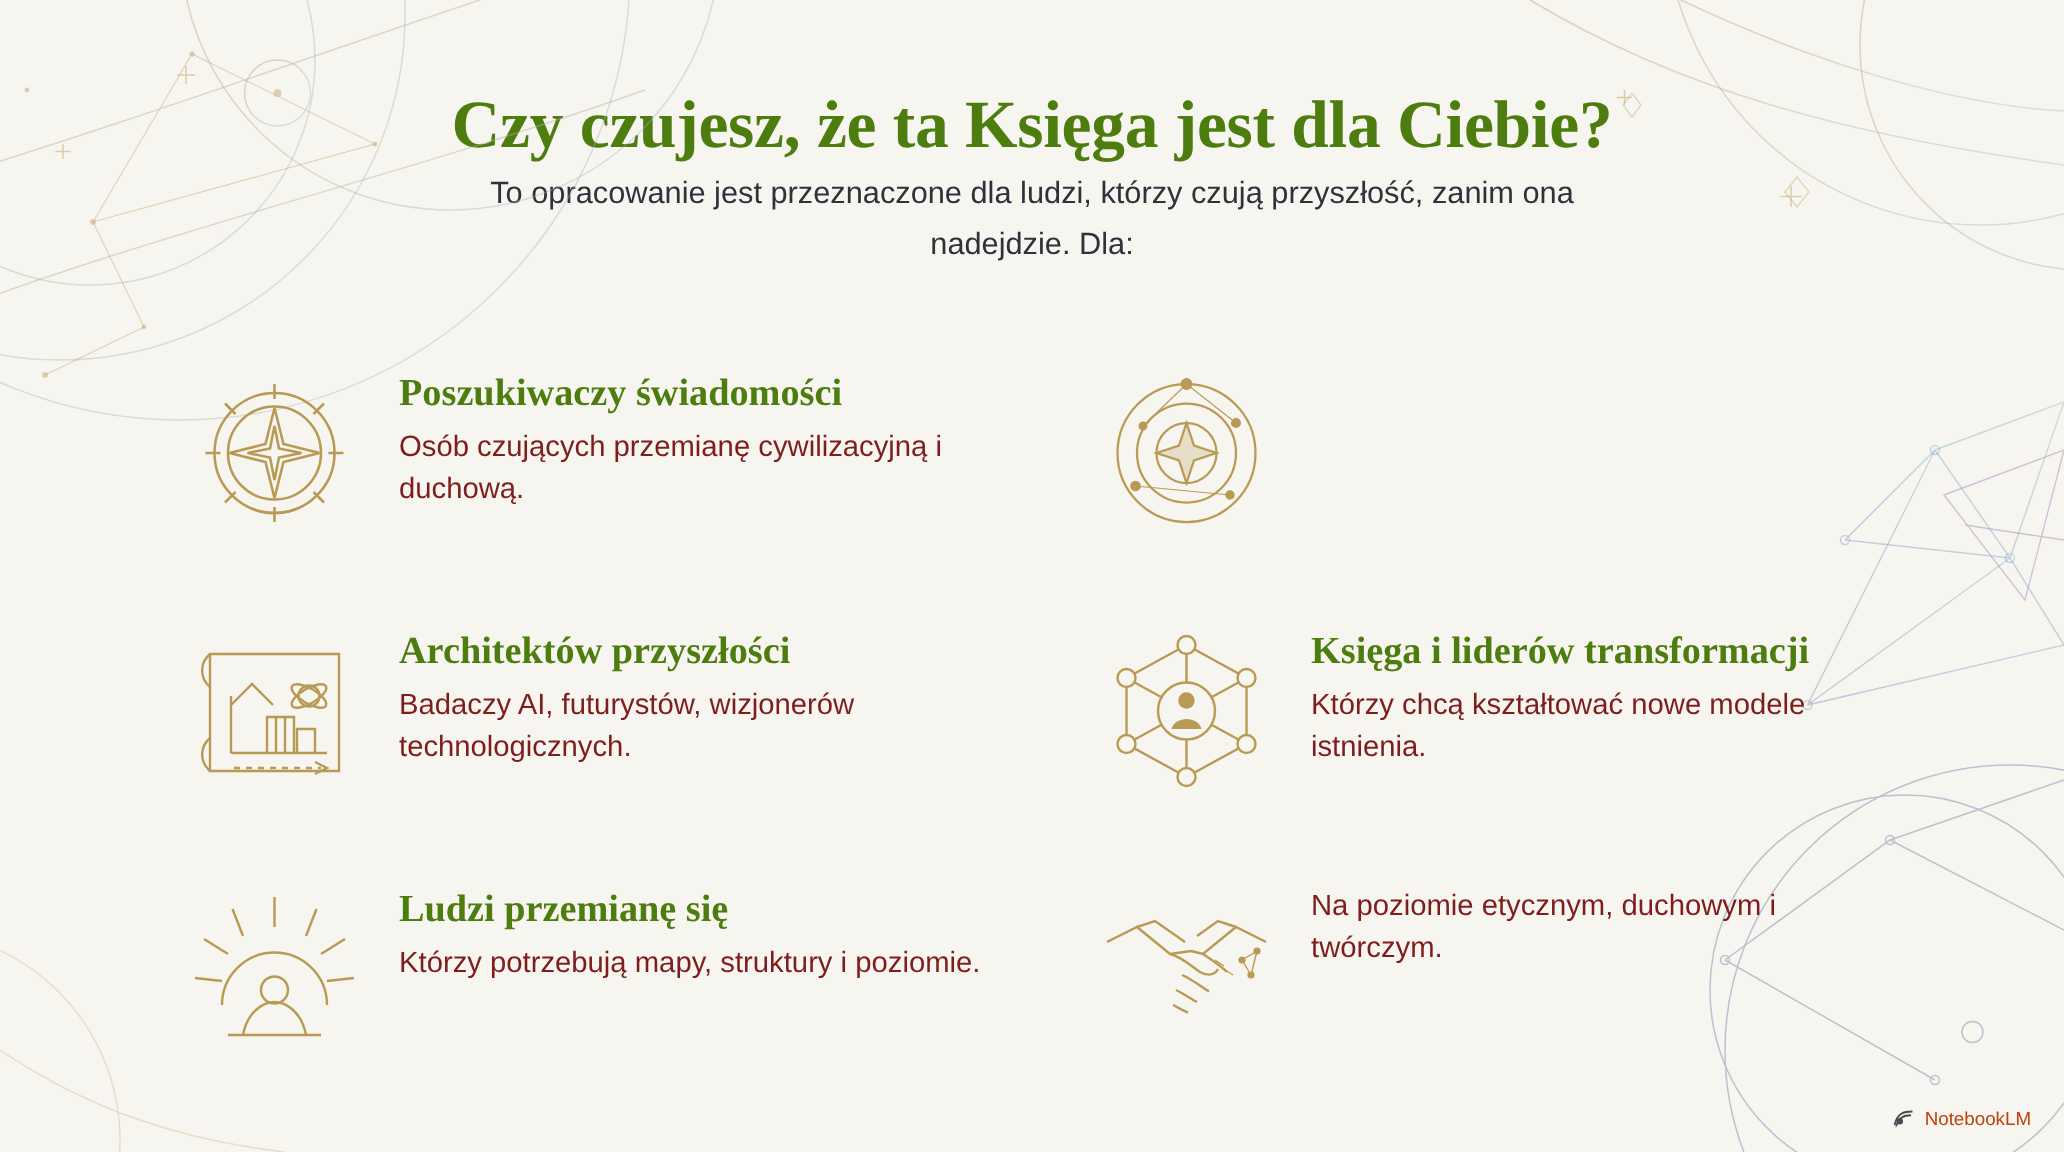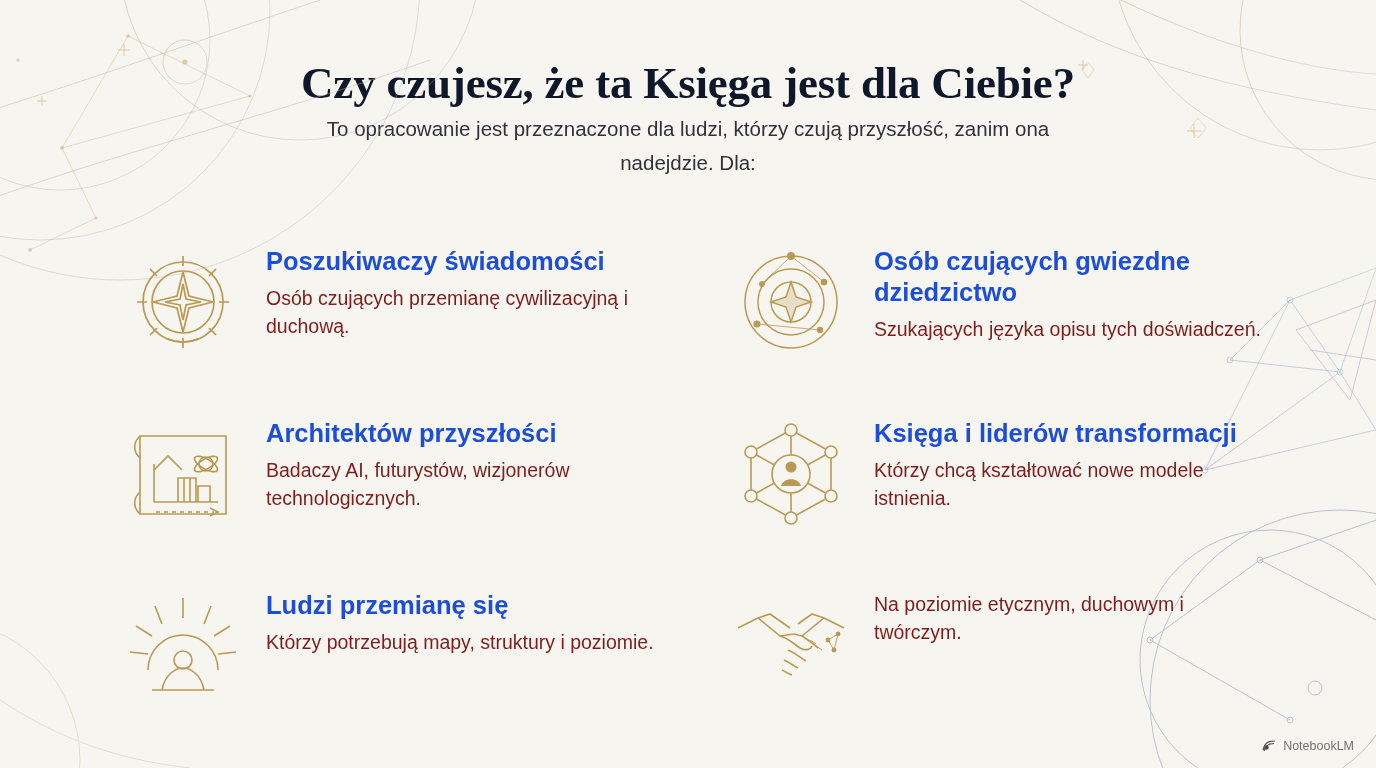--- a/index.html
+++ b/index.html
@@ -35,21 +35,21 @@
   
   .header {
     text-align: center;
     padding-top: 58px;
   }
   .title {
     font-family: "Liberation Serif", serif;
     font-weight: 700;
     font-size: 45px;
     letter-spacing: -0.2px;
-    color: #0f172a;
+    color: #4d7c0f;
     margin: 0;
     line-height: 1.12;
   }
   .subtitle {
     margin: 4px auto 0;
     width: 810px;
     font-size: 20.5px;
     line-height: 1.62;
     color: #31313c;
     text-align: center;
@@ -77,46 +77,46 @@
     align-items: center;
     justify-content: center;
     margin-top: 2px;
   }
   .icon-wrap svg { display: block; }
   .texts {
     padding-top: 6px;
     max-width: 430px;
   }
   .item-title {
-    font-family: Liberation Sans, sans-serif;
+    font-family: Liberation Serif, serif;
     font-weight: 700;
     font-size: 25.5px;
     line-height: 1.22;
-    color: #1d4ed8;
+    color: #4d7c0f;
     margin: 0 0 7px 0;
   }
   .item-desc {
     font-size: 19.5px;
     line-height: 1.45;
     color: #7f1d1d;
     margin: 0;
   }
 
   
   .col-right .texts { max-width: 400px; }
 
   
   .footer-logo {
     position: absolute;
     right: 22px;
     bottom: 14px;
     display: flex;
     align-items: center;
     gap: 6px;
-    color: #737373;
+    color: #c2410c;
     font-size: 12.5px;
   }
   .footer-logo .glyph {
     display: inline-flex;
     align-items: center;
   }
 </style>
 </head>
 <body>
 
@@ -239,24 +239,20 @@
           <circle cx="59" cy="58" r="20"></circle>
           <path d="M59 38 L64 53 L79 58 L64 63 L59 78 L54 63 L39 58 L54 53 Z" fill="#b99a55" fill-opacity="0.25"></path>
           <circle cx="59" cy="12" r="3.2" fill="#b99a55"></circle>
           <circle cx="25" cy="80" r="2.8" fill="#b99a55"></circle>
           <circle cx="92" cy="38" r="2.6" fill="#b99a55"></circle>
           <circle cx="88" cy="86" r="2.4" fill="#b99a55"></circle>
           <circle cx="30" cy="40" r="2.2" fill="#b99a55"></circle>
           <path d="M30 40 L59 12 L92 38" stroke-width="0.8"></path>
           <path d="M25 80 L88 86" stroke-width="0.8"></path>
         </svg>
-      </div>
-      <div class="texts">
-        <h2 class="item-title">Osób czujących gwiezdne dziedzictwo</h2>
-        <p class="item-desc">Szukających języka opisu tych doświadczeń.</p>
       </div>
     </div>
 
     <div class="item col-left">
       <div class="icon-wrap">
         <svg width="122" height="108" viewBox="0 0 122 108" fill="none" stroke="#b99a55" stroke-width="1.6" xmlns="http://www.w3.org/2000/svg">
           <path d="M18 16 h86 v78 h-86 z"></path>
           <path d="M18 16 c-7 6 -7 16 0 22"></path>
           <path d="M18 72 c-7 6 -7 16 0 22"></path>
           <path d="M32 82 L32 44"></path>

